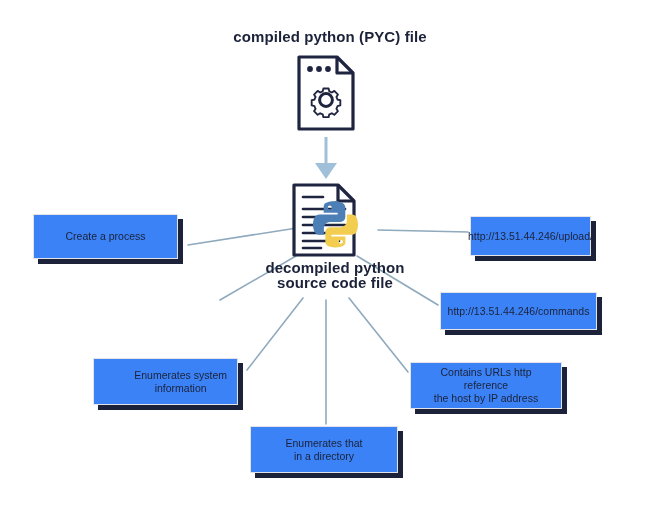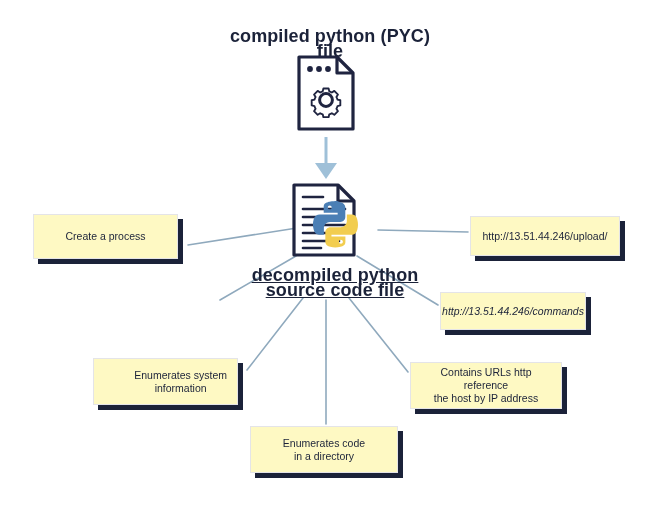--- a/index.html
+++ b/index.html
@@ -29,37 +29,36 @@
     left: 0; top: 0;
     width: 650px;
     height: 505px;
     pointer-events: none;
   }
 
   
   .caption {
     position: absolute;
     text-align: center;
-    font-size: 18px;
+    font-size: 15px;
     line-height: 15px;
     font-weight: 600;
     color: #1b2239;
     letter-spacing: .1px;
     white-space: pre-line;
   }
   #caption-top {
     left: 215px;
     top: 29px;
     width: 230px;
   }
   #caption-center {
     left: 245px;
-    top: 268px;
+    top: 260px;
     width: 180px;
-    text-decoration: underline;
   }
 
   
   .icon-box {
     position: absolute;
   }
   #pyc-icon {
     left: 296px;
     top: 54px;
     width: 60px;
@@ -69,43 +68,43 @@
     left: 291px;
     top: 182px;
     width: 86px;
     height: 82px;
   }
 
   
   .node {
     position: absolute;
     box-sizing: border-box;
-    background: #fef9c3;
+    background: #3b82f6;
     border: 1px solid #e4e4e8;
     box-shadow: 5px 5px 0 0 #1b2239;
     display: flex;
     align-items: center;
     justify-content: center;
     padding: 6px 10px;
   }
   .node .node-label {
     font-size: 10.5px;
     line-height: 13px;
     text-align: center;
     color: #1b2239;
     white-space: pre-line;
   }
 
   #node-create-process   { left: 33px;  top: 214px; width: 145px; height: 45px; }
   #node-executes-file    { left: 64px;  top: 288px; width: 147px; height: 45px; }
   #node-enum-system      { left: 93px;  top: 358px; width: 145px; height: 47px; justify-content: flex-end; }
   #node-enum-files       { left: 250px; top: 426px; width: 148px; height: 47px; }
   #node-contains-urls    { left: 410px; top: 362px; width: 152px; height: 47px; }
-  #node-url-commands     { left: 440px; top: 292px; width: 146px; height: 38px; font-style: italic; }
-  #node-url-upload       { left: 470px; top: 216px; width: 150px; height: 40px; }
+  #node-url-commands     { left: 440px; top: 292px; width: 157px; height: 38px; }
+  #node-url-upload       { left: 470px; top: 216px; width: 121px; height: 40px; }
 
   #node-url-commands .node-label,
   #node-url-upload .node-label { font-size: 10.5px; }
 </style>
 </head>
 <body>
 
 <div id="diagram">
 
   <svg class="wire-layer" viewBox="0 0 650 505" width="650" height="505" xmlns="http://www.w3.org/2000/svg">
@@ -176,21 +175,21 @@
     <span class="node-label">Create a process</span>
   </div>
 
 
   <div class="node" id="node-enum-system">
     <span class="node-label">Enumerates system
 information</span>
   </div>
 
   <div class="node" id="node-enum-files">
-    <span class="node-label">Enumerates code
+    <span class="node-label">Enumerates that
 in a directory</span>
   </div>
 
   <div class="node" id="node-contains-urls">
     <span class="node-label">Contains URLs http reference
 the host by IP address</span>
   </div>
 
   <div class="node" id="node-url-commands">
     <span class="node-label">http://13.51.44.246/commands</span>

